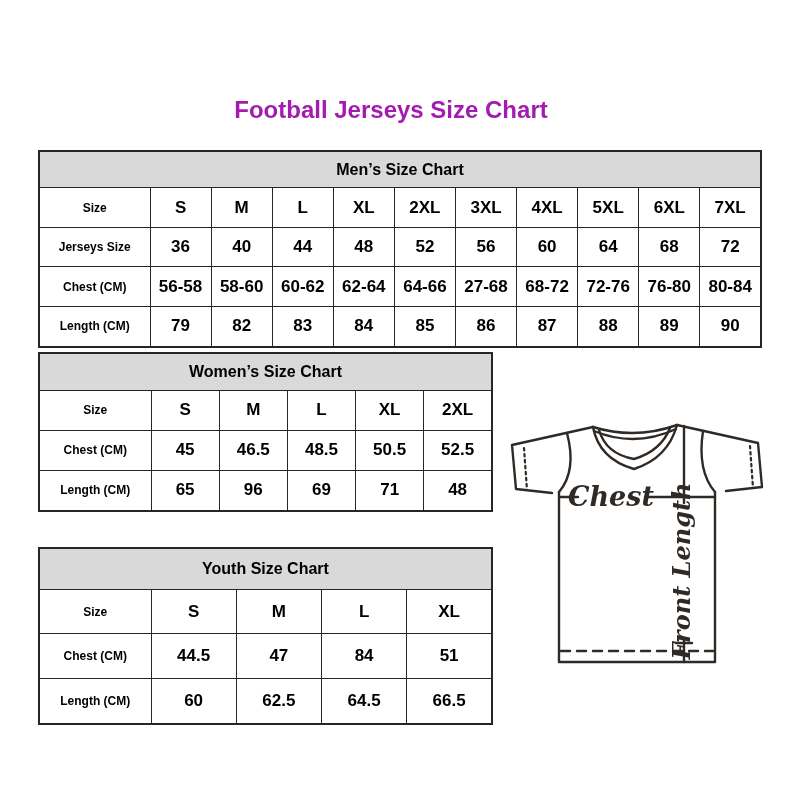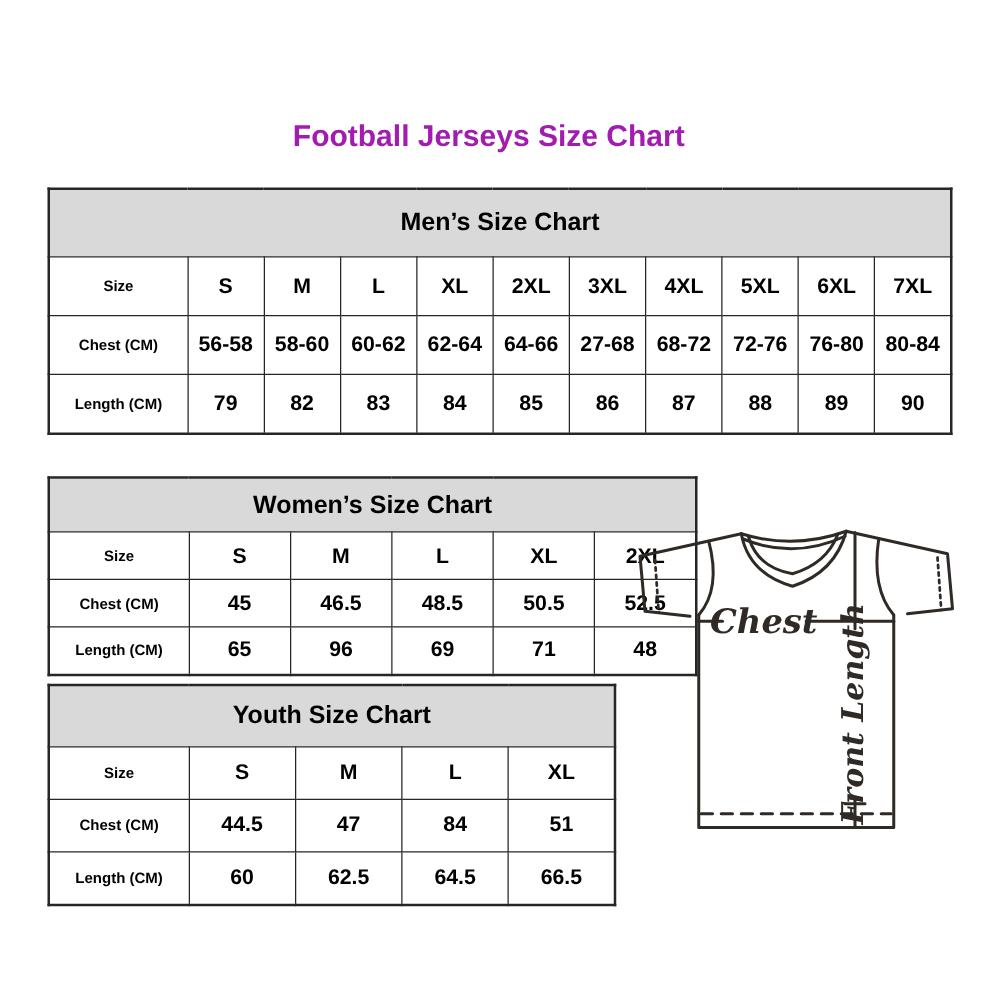--- a/index.html
+++ b/index.html
@@ -9,28 +9,28 @@
   }
   .title {
     position:absolute; left:0; top:96px; width:782px;
     text-align:center; font-size:24px; font-weight:bold; color:#a21caf;
   }
   table.size-table {
     position:absolute; border-collapse:collapse; table-layout:fixed;
     border:2px solid var(--table-border);
   }
   #men   { left:38px; top:150px; width:724px; height:198px; }
-  #women { left:38px; top:381px; width:520px; height:160px; }
+  #women { left:38px; top:352px; width:455px; height:160px; }
   #youth { left:38px; top:547px; width:455px; height:178px; }
   .size-table td {
     border:1.5px solid var(--table-border);
     text-align:center; vertical-align:middle; padding:0;
     font-weight:bold; color:#000; overflow:hidden; white-space:nowrap;
   }
-  .tbl-header { background:var(--header-bg); font-size:20px; }
+  .tbl-header { background:var(--header-bg); font-size:16px; }
   .row-label  { font-size:12px; }
   .cell       { font-size:17px; }
   #men col.first, #women col.first, #youth col.first { width:112px; }
   #men col.first { width:111px; }
 
   .jersey-svg { position:absolute; left:500px; top:413px; }
   .jline, .jdash, .jstitch {
     fill:none; stroke:var(--jersey-line);
     stroke-width:2.4; stroke-linecap:round; stroke-linejoin:round;
   }
@@ -74,20 +74,33 @@
           <td class="cell">L</td>
           <td class="cell">XL</td>
           <td class="cell">2XL</td>
           <td class="cell">3XL</td>
           <td class="cell">4XL</td>
           <td class="cell">5XL</td>
           <td class="cell">6XL</td>
           <td class="cell">7XL</td>
         </tr>
         <tr>
+          <td class="row-label">Jerseys Size</td>
+          <td class="cell">36</td>
+          <td class="cell">40</td>
+          <td class="cell">44</td>
+          <td class="cell">48</td>
+          <td class="cell">52</td>
+          <td class="cell">56</td>
+          <td class="cell">60</td>
+          <td class="cell">64</td>
+          <td class="cell">68</td>
+          <td class="cell">72</td>
+        </tr>
+        <tr>
           <td class="row-label">Chest (CM)</td>
           <td class="cell">56-58</td>
           <td class="cell">58-60</td>
           <td class="cell">60-62</td>
           <td class="cell">62-64</td>
           <td class="cell">64-66</td>
           <td class="cell">27-68</td>
           <td class="cell">68-72</td>
           <td class="cell">72-76</td>
           <td class="cell">76-80</td>

